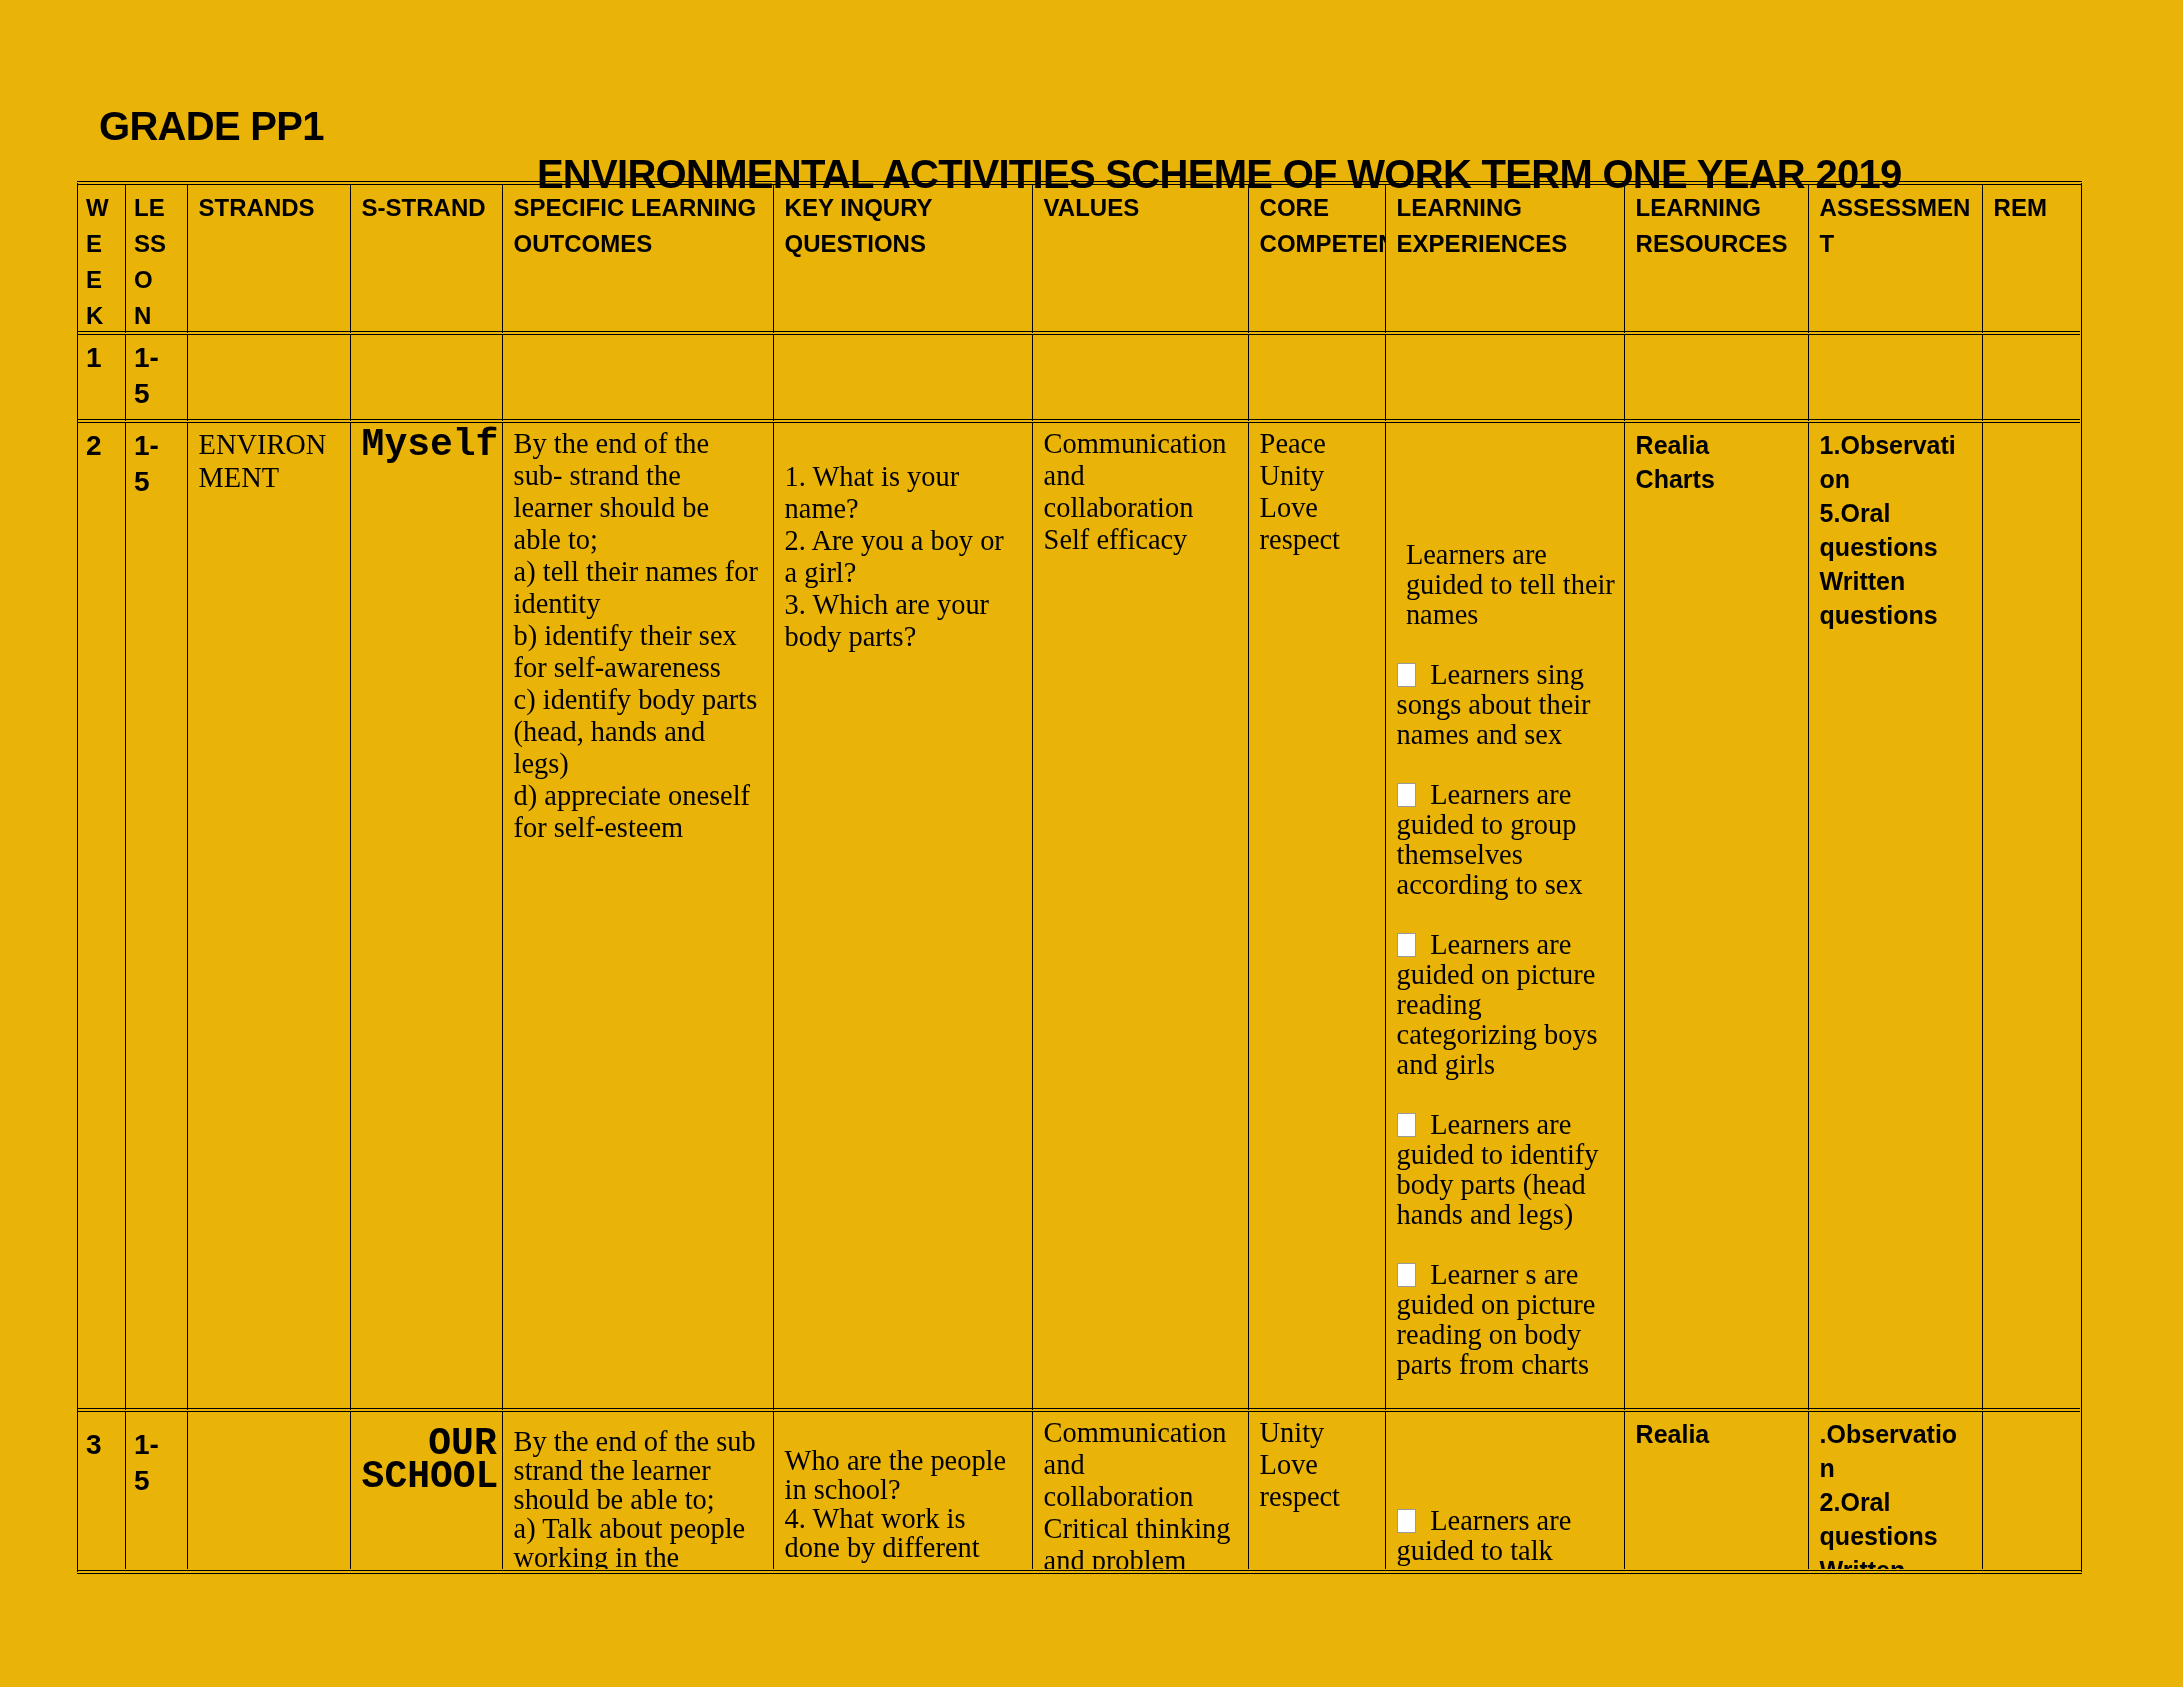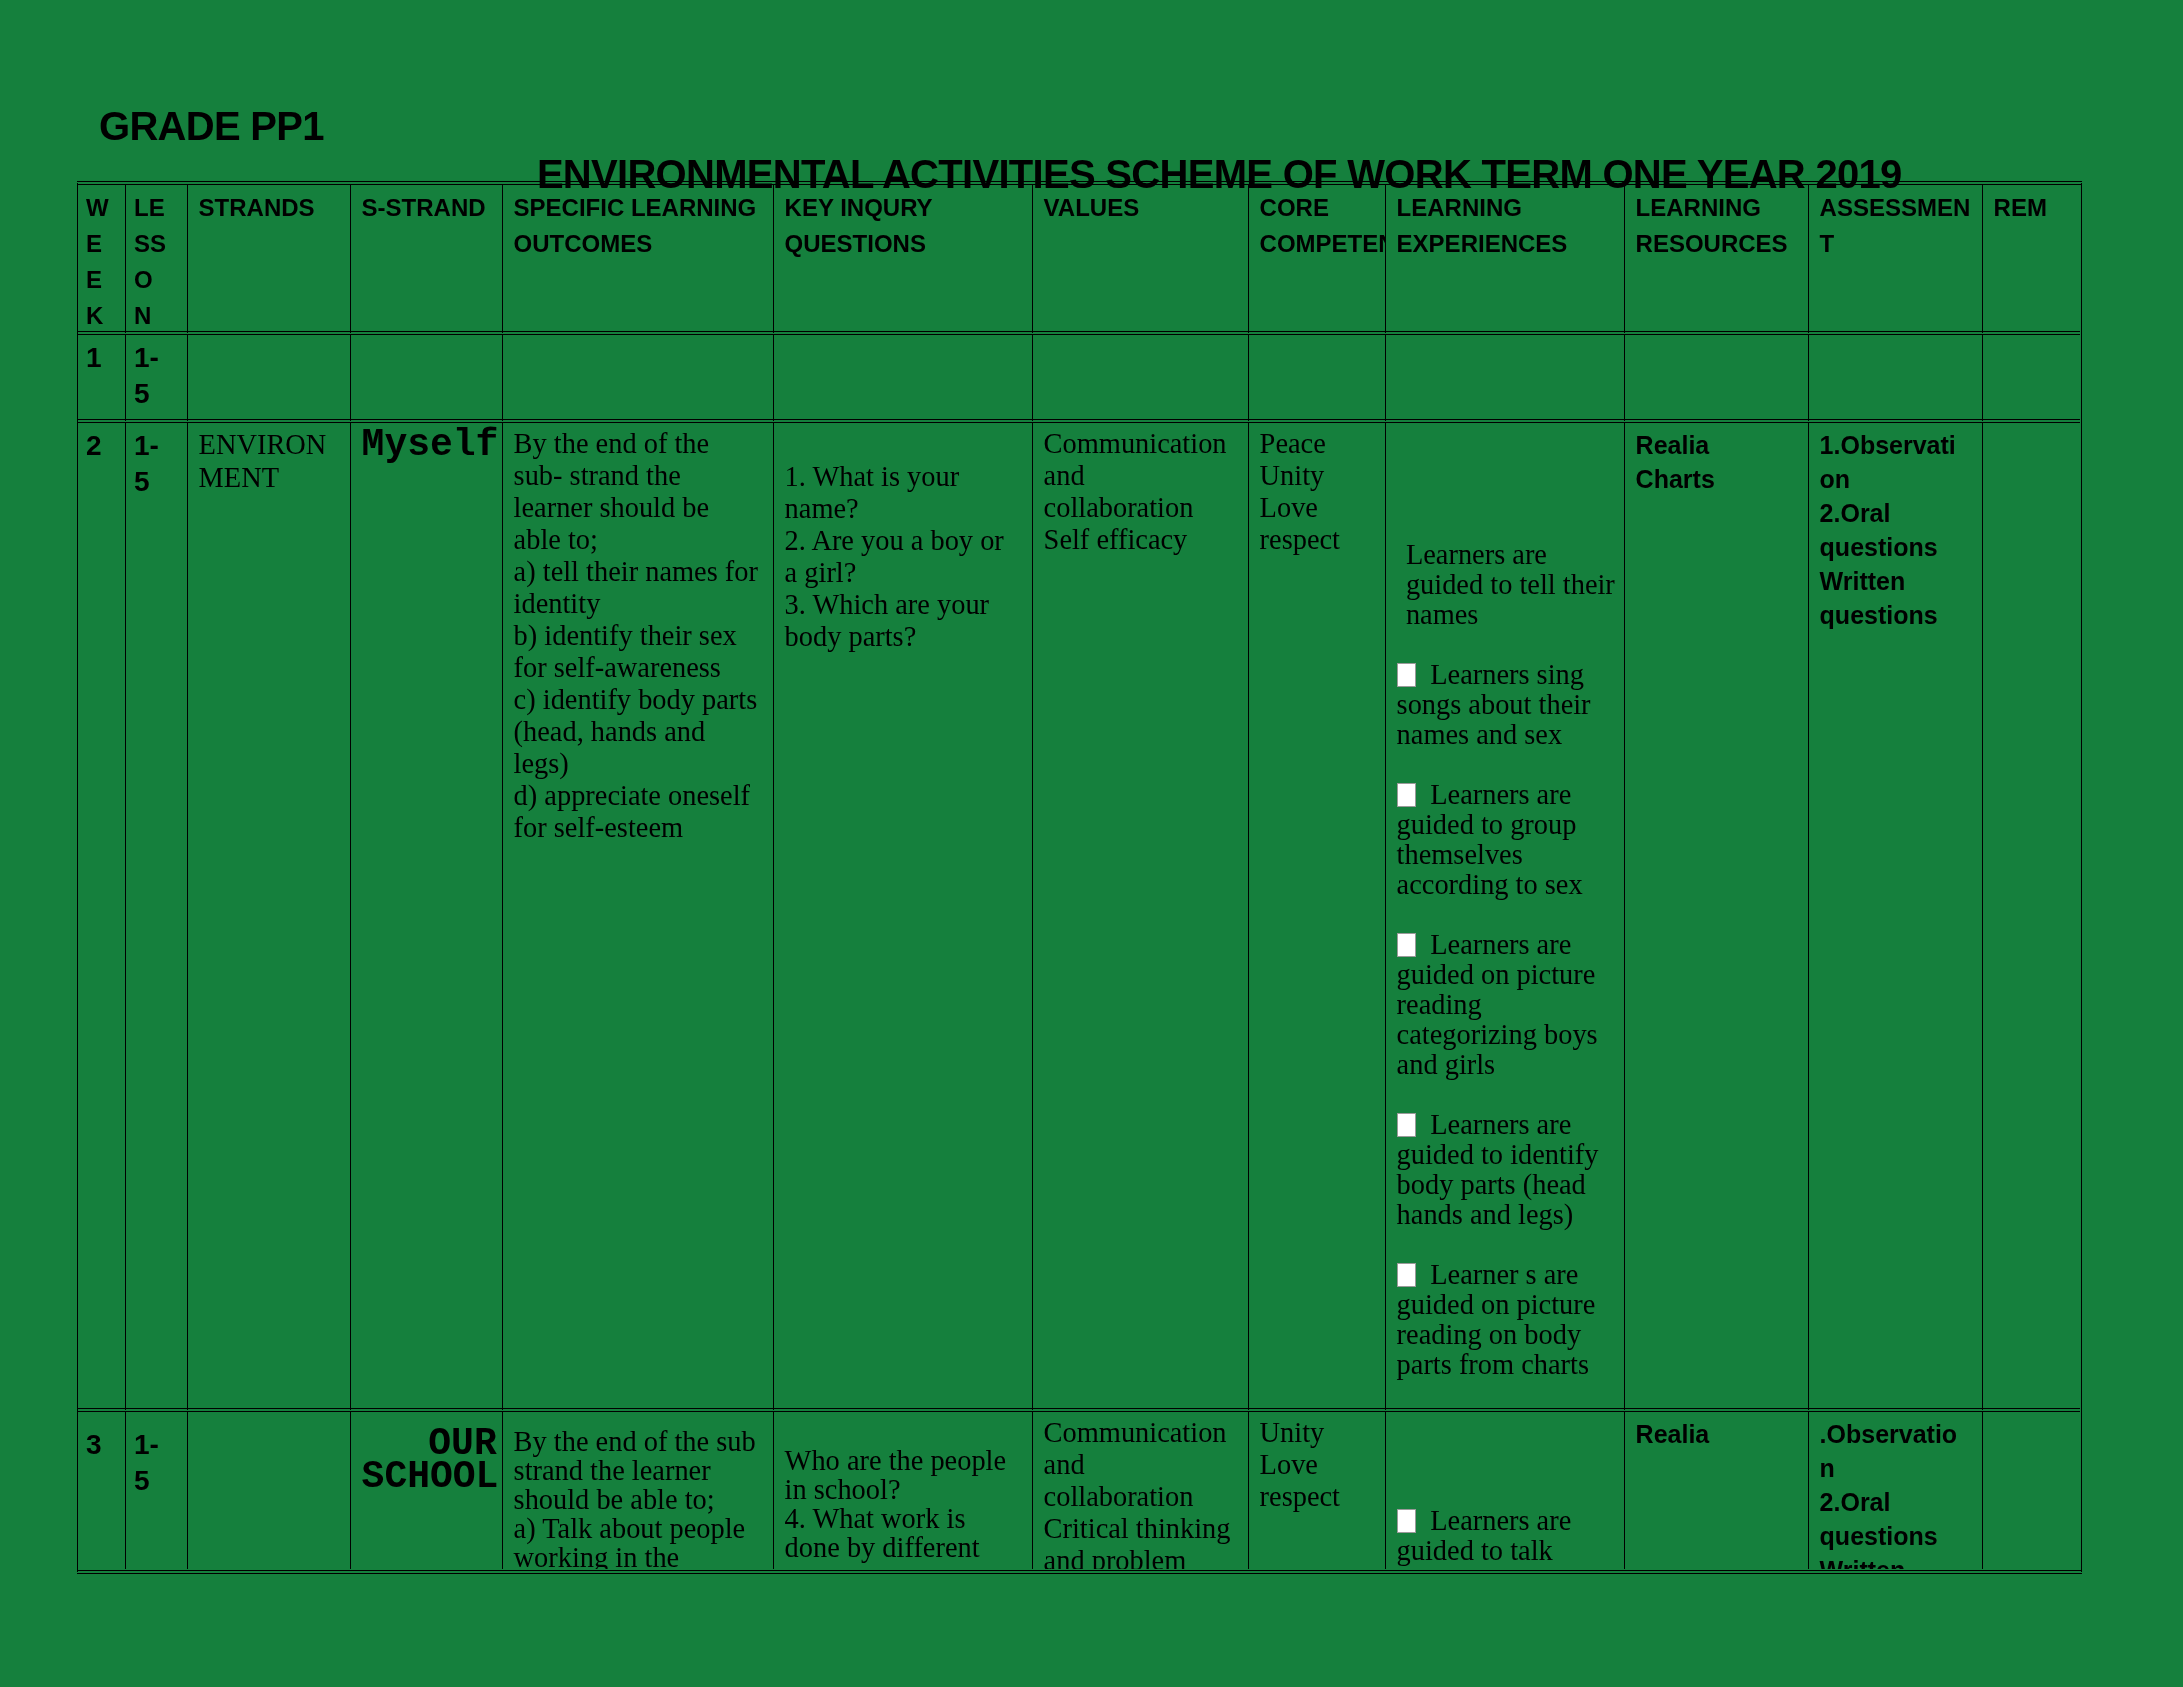--- a/index.html
+++ b/index.html
@@ -1,16 +1,16 @@
 <!DOCTYPE html>
 <html style="font-size:10.6px"><head>
 <meta charset="utf-8">
 <style>
   html,body{margin:0;padding:0;background:#ffffff;}
-  .page{position:relative;width:2183px;height:1687px;background:#15803d;overflow:hidden;
+  .page{position:relative;width:2183px;height:1687px;background:#eab308;overflow:hidden;
         font-family:"Liberation Sans",sans-serif;color:#000;}
   .title{position:absolute;left:99px;top:106px;display:flex;
          font-family:"Liberation Sans",sans-serif;font-weight:bold;font-size:40px;line-height:40px;
          letter-spacing:-0.7px;white-space:nowrap;}
   .title .main{margin-left:213px;margin-top:48px;}
   .sow-table{position:absolute;left:77px;top:181px;width:2005px;height:1393px;box-sizing:border-box;
          border-left:1.3px solid #000;border-right:1.3px solid #000;
          border-top:4px double #000;border-bottom:4px double #000;
          display:grid;
          grid-template-columns:48px 62px 163px 152px 271px 259px 216px 137px 239px 184px 174px 97px;
@@ -153,21 +153,21 @@
 parts from charts</span></div>
       <div class="exp-item"><span class="cb"></span><span class="t">Learners sing
 songs on body
 parts</span></div>
       
     </div>
     <div class="c bsans">Realia
 Charts</div>
     <div class="c bsans">1.Observati
 on
-2.Oral
+5.Oral
 questions
 Written
 questions</div>
     <div class="c lastcol"></div>
 
     <div class="c narrow num r3 lastrow"><div class="mt15">3</div></div>
     <div class="c narrow num r3 lastrow"><div class="mt15">1-
 5</div></div>
     <div class="c r3 lastrow"></div>
     <div class="c r3 lastrow">

